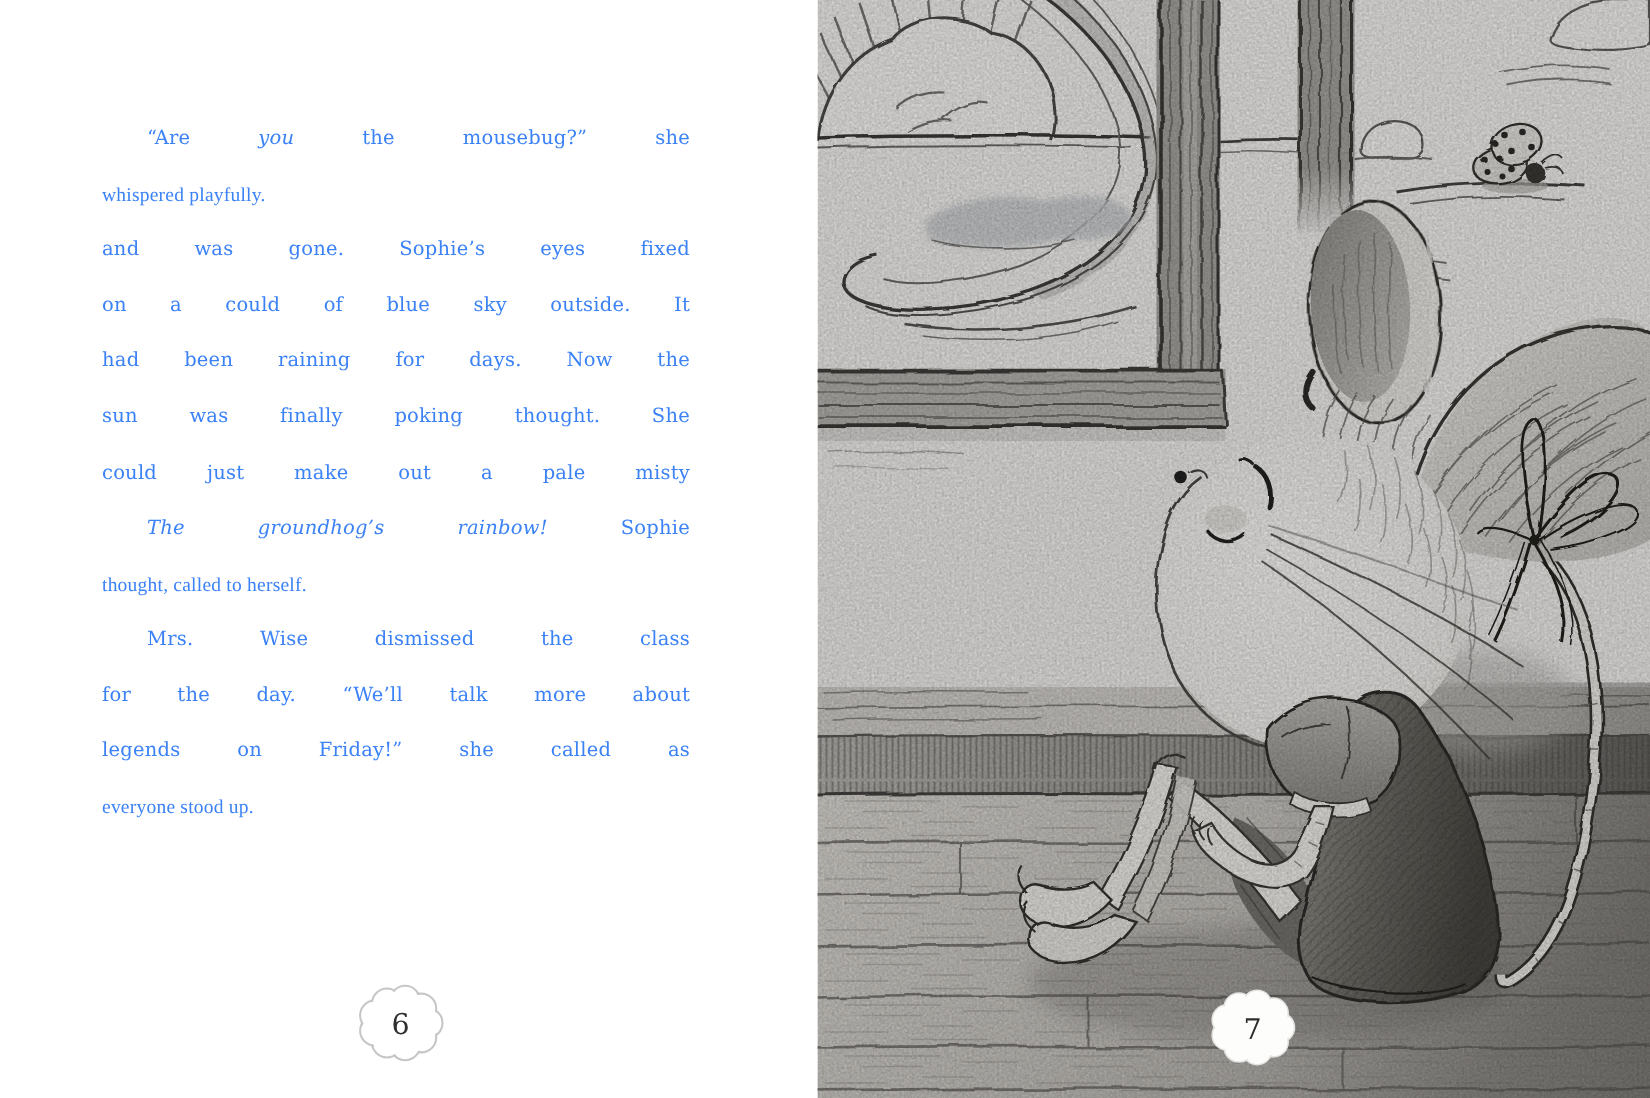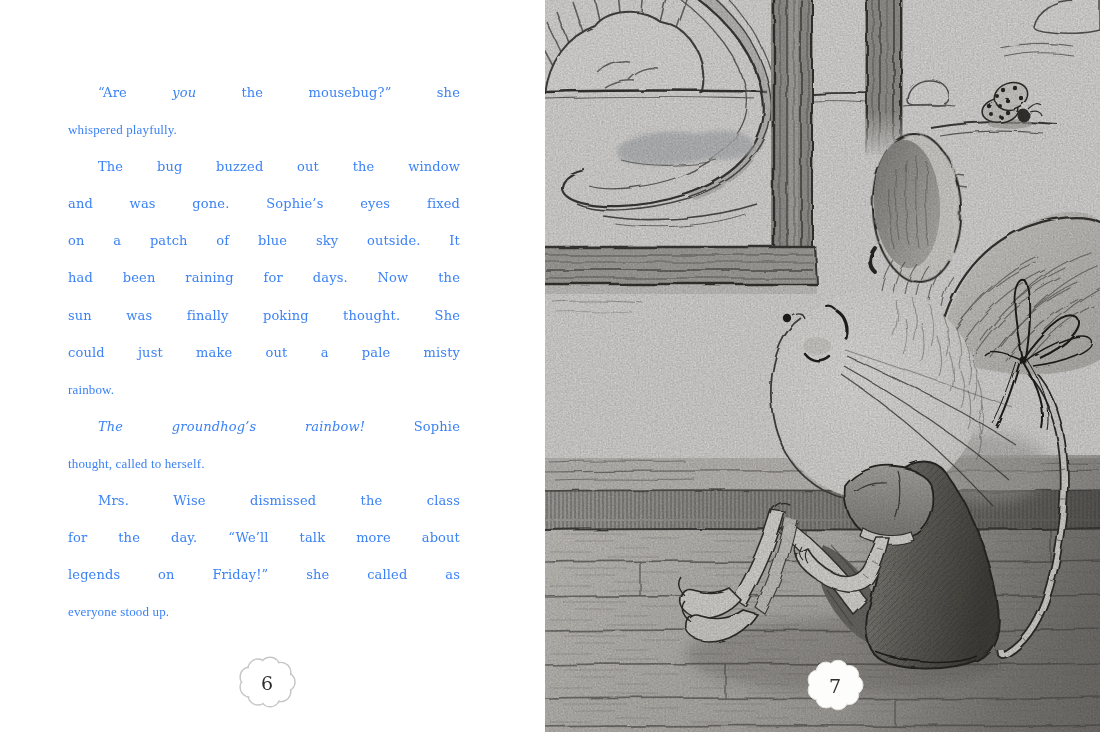--- a/index.html
+++ b/index.html
@@ -18,27 +18,25 @@
 </style>
 </head>
 <body>
 
 <div class="spread">
 
   <div class="page-left">
     <div class="textcol">
       <div class="ln ind"><span>“Are </span><span class="it">you</span><span> the mousebug?” she</span></div>
       <div class="ln last">whispered playfully.</div>
-      <div class="ln ind">The bug buzzed out the window</div>
       <div class="ln">and was gone. Sophie’s eyes fixed</div>
-      <div class="ln">on a patch of blue sky outside. It</div>
+      <div class="ln">on a could of blue sky outside. It</div>
       <div class="ln">had been raining for days. Now the</div>
       <div class="ln">sun was finally poking thought. She</div>
       <div class="ln">could just make out a pale misty</div>
-      <div class="ln last">rainbow.</div>
       <div class="ln ind"><span class="it">The groundhog’s rainbow!</span><span> Sophie</span></div>
       <div class="ln last">thought, called to herself.</div>
       <div class="ln ind">Mrs. Wise dismissed the class</div>
       <div class="ln">for the day. “We’ll talk more about</div>
       <div class="ln">legends on Friday!” she called as</div>
       <div class="ln last">everyone stood up.</div>
     </div>
 
     <svg class="badge6" width="64" height="64" viewBox="-32 -32 64 64">
       <g>

